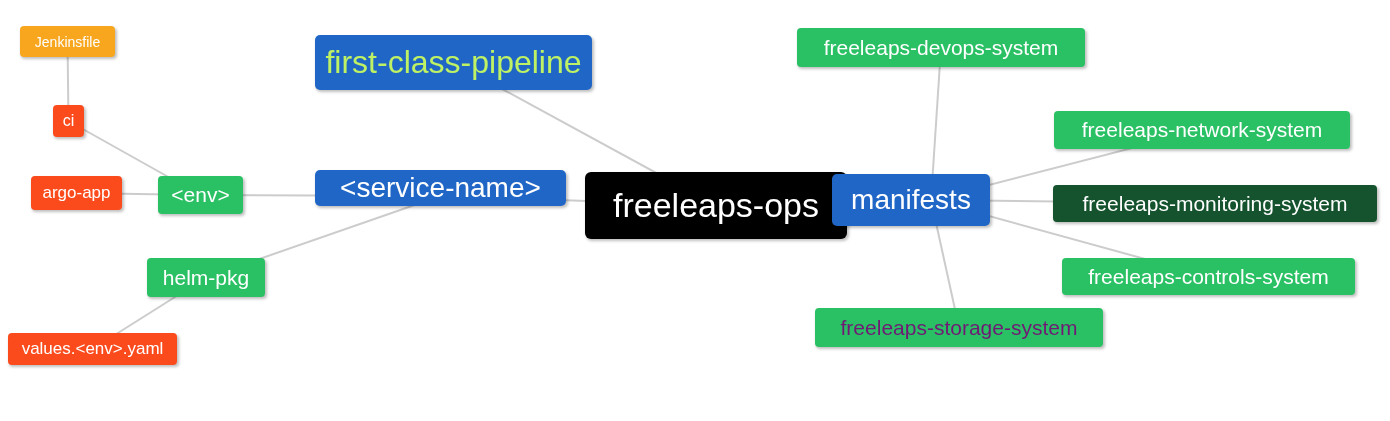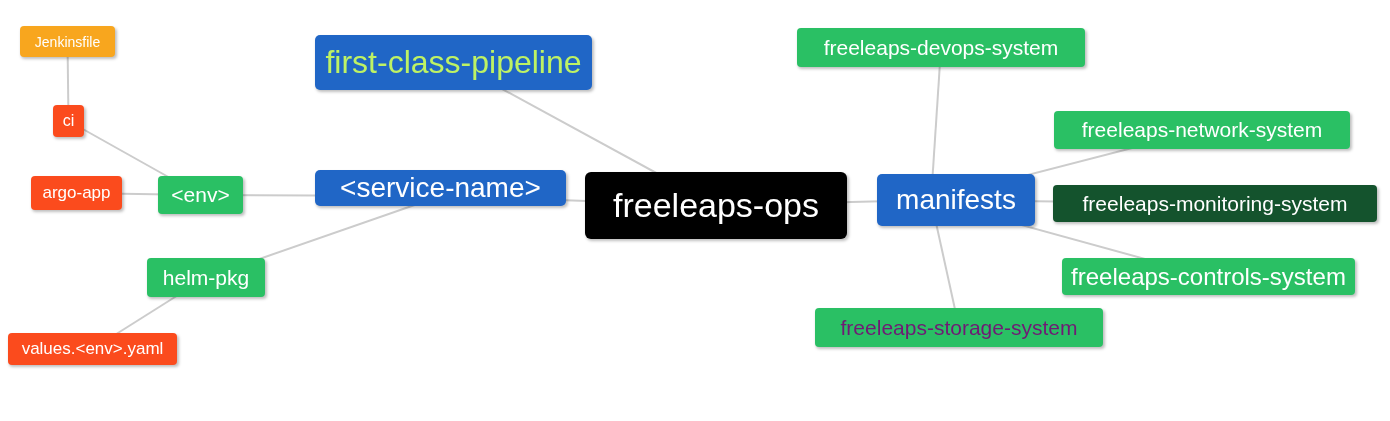--- a/index.html
+++ b/index.html
@@ -52,25 +52,25 @@
       <line x1="716" y1="205.5" x2="931" y2="200" stroke="#cccccc" stroke-width="2"></line>
       <line x1="931" y1="200" x2="941" y2="47.5" stroke="#cccccc" stroke-width="2"></line>
       <line x1="931" y1="200" x2="1202" y2="130" stroke="#cccccc" stroke-width="2"></line>
       <line x1="931" y1="200" x2="1215" y2="203.5" stroke="#cccccc" stroke-width="2"></line>
       <line x1="931" y1="200" x2="1208.5" y2="276.5" stroke="#cccccc" stroke-width="2"></line>
       <line x1="931" y1="200" x2="959" y2="327.5" stroke="#cccccc" stroke-width="2"></line>
     </svg>
 <div class="node root" style="left: 585px; top: 172px; width: 262px; height: 67px; font-size: 34px; background: #000000; color: rgb(255, 255, 255);">freeleaps-ops</div>
     <div class="node branch" style="left: 315px; top: 35px; width: 277px; height: 55px; font-size: 32px; background: rgb(32, 102, 198); color: #bef264;">first-class-pipeline</div>
     <div class="node branch" style="left: 315px; top: 170px; width: 251px; height: 36px; font-size: 28px; background: rgb(32, 102, 198); color: #ffffff;">&lt;service-name&gt;</div>
-    <div class="node branch" style="left: 877px; top: 174px; width: 158px; height: 52px; font-size: 28px; background: rgb(32, 102, 198); color: rgb(255, 255, 255);">manifests</div>
+    <div class="node branch" style="left: 832px; top: 174px; width: 158px; height: 52px; font-size: 28px; background: rgb(32, 102, 198); color: rgb(255, 255, 255);">manifests</div>
     <div class="node leaf-green" style="left: 158px; top: 176px; width: 85px; height: 38px; font-size: 21px; background: rgb(42, 192, 100); color: rgb(255, 255, 255);">&lt;env&gt;</div>
     <div class="node leaf-green" style="left: 147px; top: 258px; width: 118px; height: 39px; font-size: 21px; background: rgb(42, 192, 100); color: rgb(255, 255, 255);">helm-pkg</div>
     <div class="node leaf-red" style="left: 53px; top: 105px; width: 31px; height: 32px; font-size: 16px; background: rgb(251, 75, 29); color: rgb(255, 255, 255);">ci</div>
     <div class="node leaf-red" style="left: 31px; top: 176px; width: 91px; height: 34px; font-size: 17px; background: rgb(251, 75, 29); color: rgb(255, 255, 255);">argo-app</div>
     <div class="node leaf-red" style="left: 8px; top: 333px; width: 169px; height: 32px; font-size: 17px; background: rgb(251, 75, 29); color: rgb(255, 255, 255);">values.&lt;env&gt;.yaml</div>
     <div class="node leaf-amber" style="left: 20px; top: 26px; width: 95px; height: 31px; font-size: 14px; background: rgb(248, 166, 30); color: rgb(255, 255, 255);">Jenkinsfile</div>
     <div class="node leaf-green" style="left: 797px; top: 28px; width: 288px; height: 39px; font-size: 21px; background: rgb(42, 192, 100); color: rgb(255, 255, 255);">freeleaps-devops-system</div>
     <div class="node leaf-green" style="left: 1054px; top: 111px; width: 296px; height: 38px; font-size: 21px; background: rgb(42, 192, 100); color: rgb(255, 255, 255);">freeleaps-network-system</div>
     <div class="node leaf-green" style="left: 1053px; top: 185px; width: 324px; height: 37px; font-size: 21px; background: #14532d; color: rgb(255, 255, 255);">freeleaps-monitoring-system</div>
-    <div class="node leaf-green" style="left: 1062px; top: 258px; width: 293px; height: 37px; font-size: 24px; background: rgb(42, 192, 100); color: rgb(255, 255, 255);">freeleaps-controls-system</div>
+    <div class="node leaf-green" style="left: 1062px; top: 258px; width: 293px; height: 37px; font-size: 21px; background: rgb(42, 192, 100); color: rgb(255, 255, 255);">freeleaps-controls-system</div>
     <div class="node leaf-green" style="left: 815px; top: 308px; width: 288px; height: 39px; font-size: 21px; background: rgb(42, 192, 100); color: #701a75;">freeleaps-storage-system</div>
   </div>
 
 </body></html>

